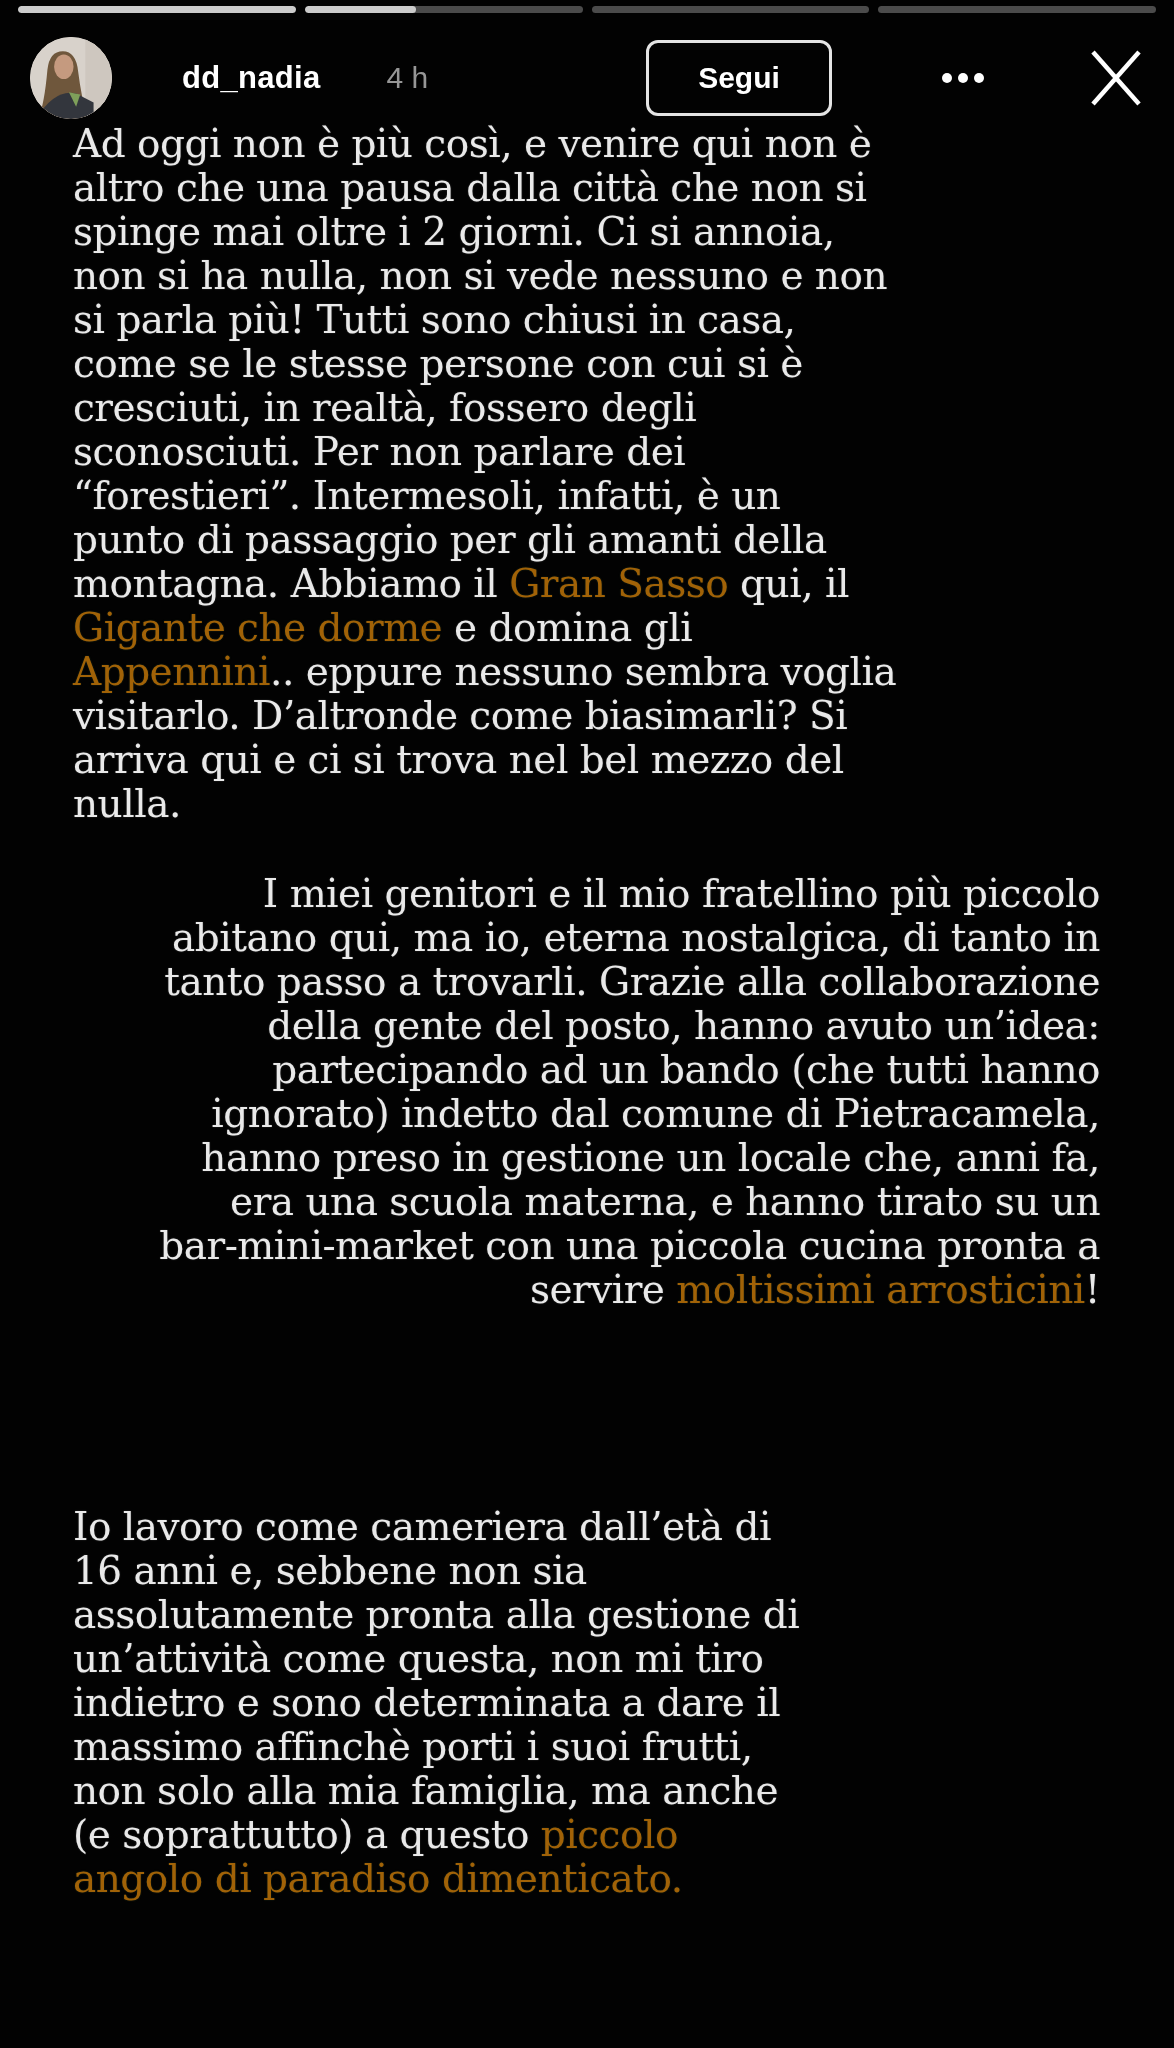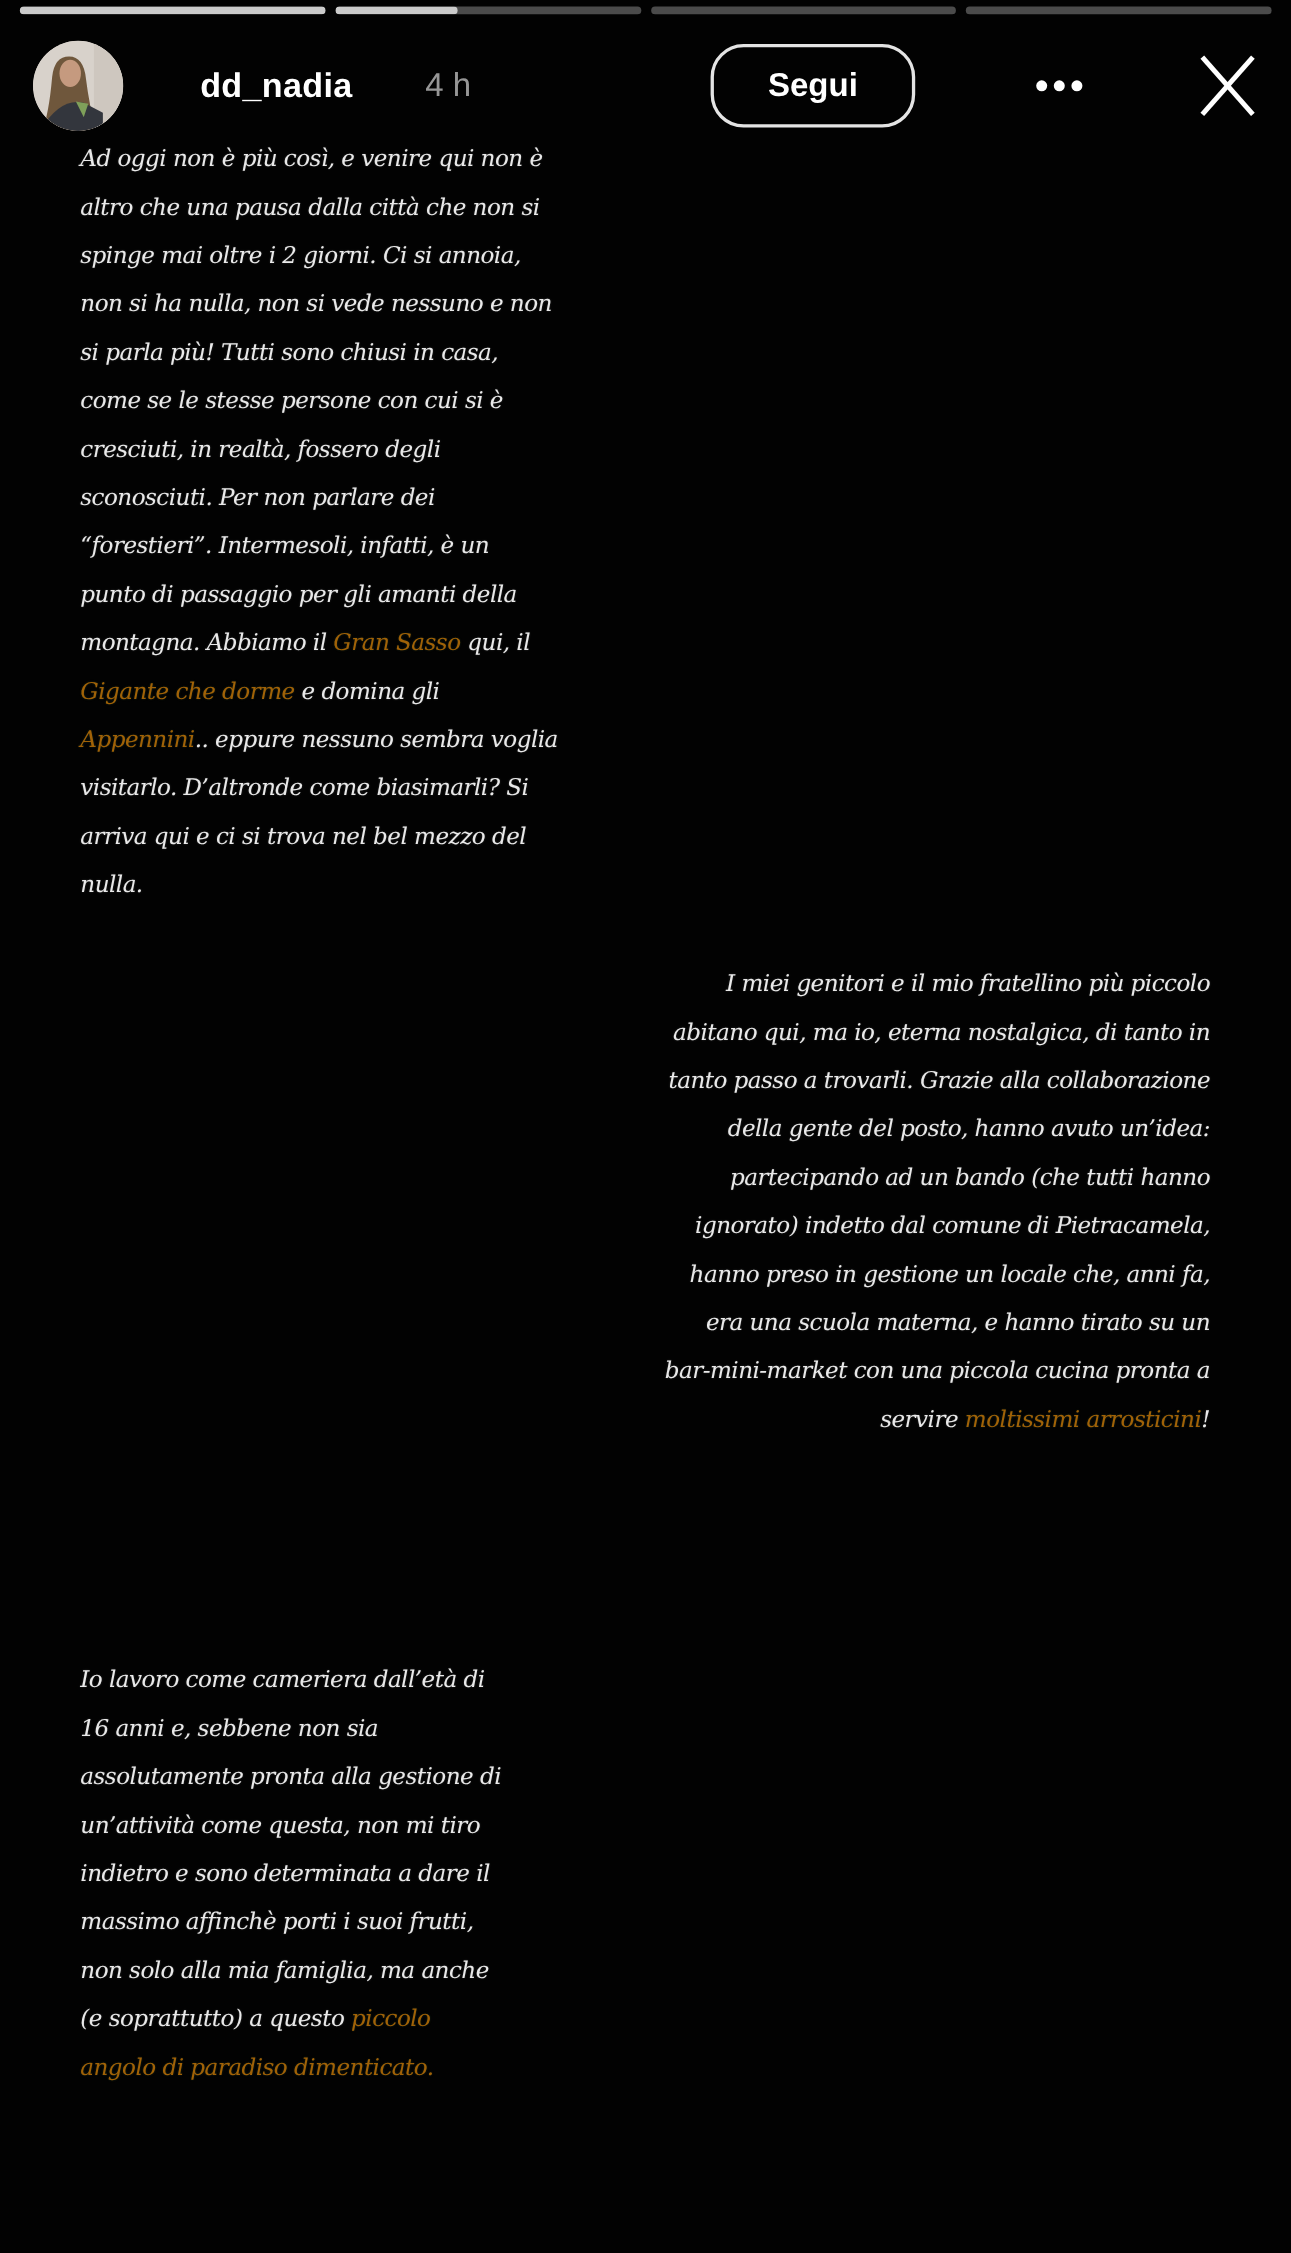--- a/index.html
+++ b/index.html
@@ -11,34 +11,34 @@
   .progress-seg{flex:1;background:#4b4b4b;border-radius:4px;overflow:hidden;}
   .progress-fill{height:100%;background:#cbcbcb;border-radius:4px;}
 
   
   .header{position:absolute;top:34px;left:30px;right:26px;height:88px;display:flex;align-items:center;gap:48px;}
   .avatar{width:82px;height:82px;border-radius:50%;overflow:hidden;flex:none;background:#d8d2cb;}
   .avatar svg{display:block;width:100%;height:100%;}
   .username{margin-left:22px;font-size:31px;font-weight:700;color:#ffffff;letter-spacing:.3px;}
   .timestamp{margin-left:18px;font-size:30px;font-weight:400;color:#969696;}
   .spacer{flex:1;}
-  .follow-btn{width:186px;height:76px;border:3px solid rgba(247,247,247,.92);border-radius:30px;
+  .follow-btn{width:186px;height:76px;border:3px solid rgba(247,247,247,.92);border-radius:12px;
               background:transparent;color:#ffffff;font-family:"Liberation Sans",sans-serif;
               font-size:30px;font-weight:600;display:flex;align-items:center;justify-content:center;
               box-sizing:border-box;cursor:pointer;}
   .more-btn{margin-left:56px;display:flex;gap:6px;align-items:center;background:none;border:none;
             padding:6px;cursor:pointer;}
   .more-btn .dot{width:10px;height:10px;border-radius:50%;background:#ffffff;}
   .close-btn{margin-left:46px;background:none;border:none;padding:4px;cursor:pointer;}
   .close-btn svg{display:block;}
 
   
-  .story-block{position:absolute;font-family:"DejaVu Serif",serif;font-size:21px;line-height:44px;
+  .story-block{position:absolute;font-family:"DejaVu Serif",serif;font-size:39px;line-height:44px;
                color:#e9e9e9;letter-spacing:-0.5px;white-space:pre;
-               text-shadow:0 0 2px rgba(235,235,235,.22);font-style:italic;}
+               text-shadow:0 0 2px rgba(235,235,235,.22);}
   .story-block .line{height:44px;}
   .story-block .green{color:#a16207;text-shadow:0 0 2px rgba(116,162,99,.25);}
 </style>
 </head>
 <body>
 
 <div id="screen">
 
   <div class="progress-row">
       <div class="progress-seg" style="background: rgb(75, 75, 75);">

